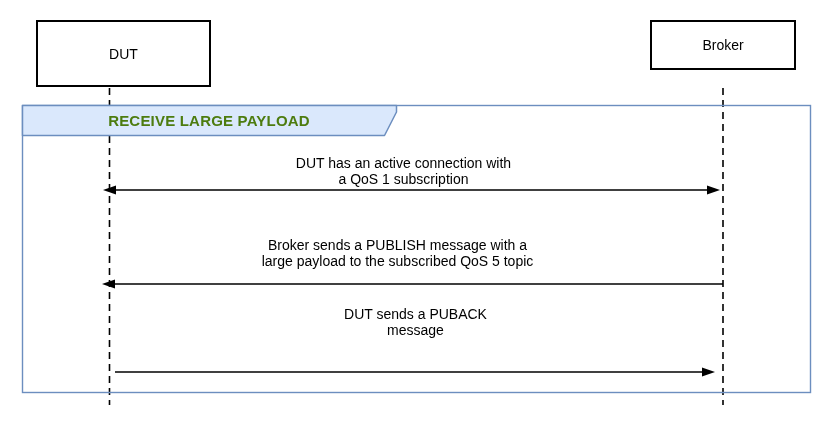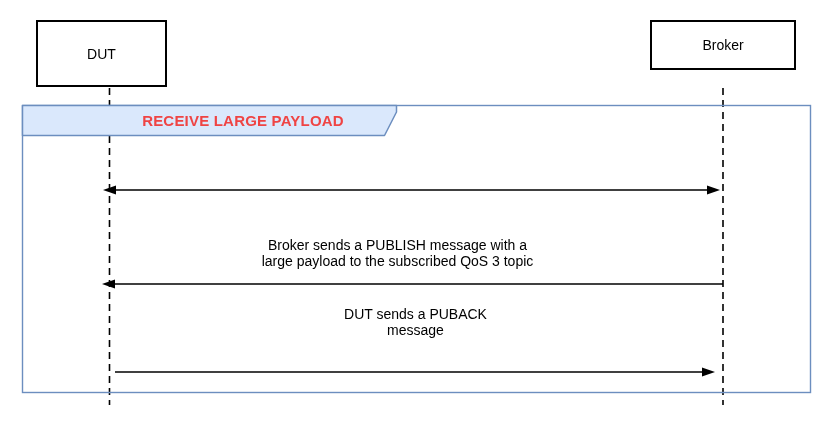--- a/index.html
+++ b/index.html
@@ -47,36 +47,35 @@
     position: absolute;
     box-sizing: border-box;
     border: 2px solid #000000;
     background: #ffffff;
     display: flex;
     align-items: center;
     justify-content: center;
     font-size: 14px;
     color: #000000;
   }
-  .actor-dut   { left: 36px;  top: 20px; width: 131px; height: 67px; }
+  .actor-dut   { left: 36px;  top: 20px; width: 175px; height: 67px; }
   .actor-broker{ left: 650px; top: 20px; width: 146px; height: 50px; }
   .frame-title {
     position: absolute;
     left: 22px;
     top: 106px;
     width: 374px;
     height: 29px;
     display: flex;
     align-items: center;
     justify-content: center;
     font-size: 15px;
     font-weight: bold;
-    color: #ef4444;
+    color: #4d7c0f;
     letter-spacing: 0.2px;
-    padding-left: 34px;
   }
   .msg-label {
     position: absolute;
     width: 613px;
     text-align: center;
     white-space: pre-line;
     font-size: 14px;
     line-height: 15.5px;
     color: #000000;
   }
@@ -116,18 +115,20 @@
 
   <div class="actor-box actor-dut">
     <span>DUT</span>
   </div>
   <div class="actor-box actor-broker">
     <span>Broker</span>
   </div>
 
   <div class="frame-title">RECEIVE LARGE PAYLOAD</div>
 
+  <div class="msg-label msg-label-1">DUT has an active connection with
+a QoS 1 subscription</div>
   <div class="msg-label msg-label-2">Broker sends a PUBLISH message with a
-large payload to the subscribed QoS 3 topic</div>
+large payload to the subscribed QoS 5 topic</div>
   <div class="msg-label msg-label-3">DUT sends a PUBACK
 message</div>
 
 </div>
 
 </body></html>

